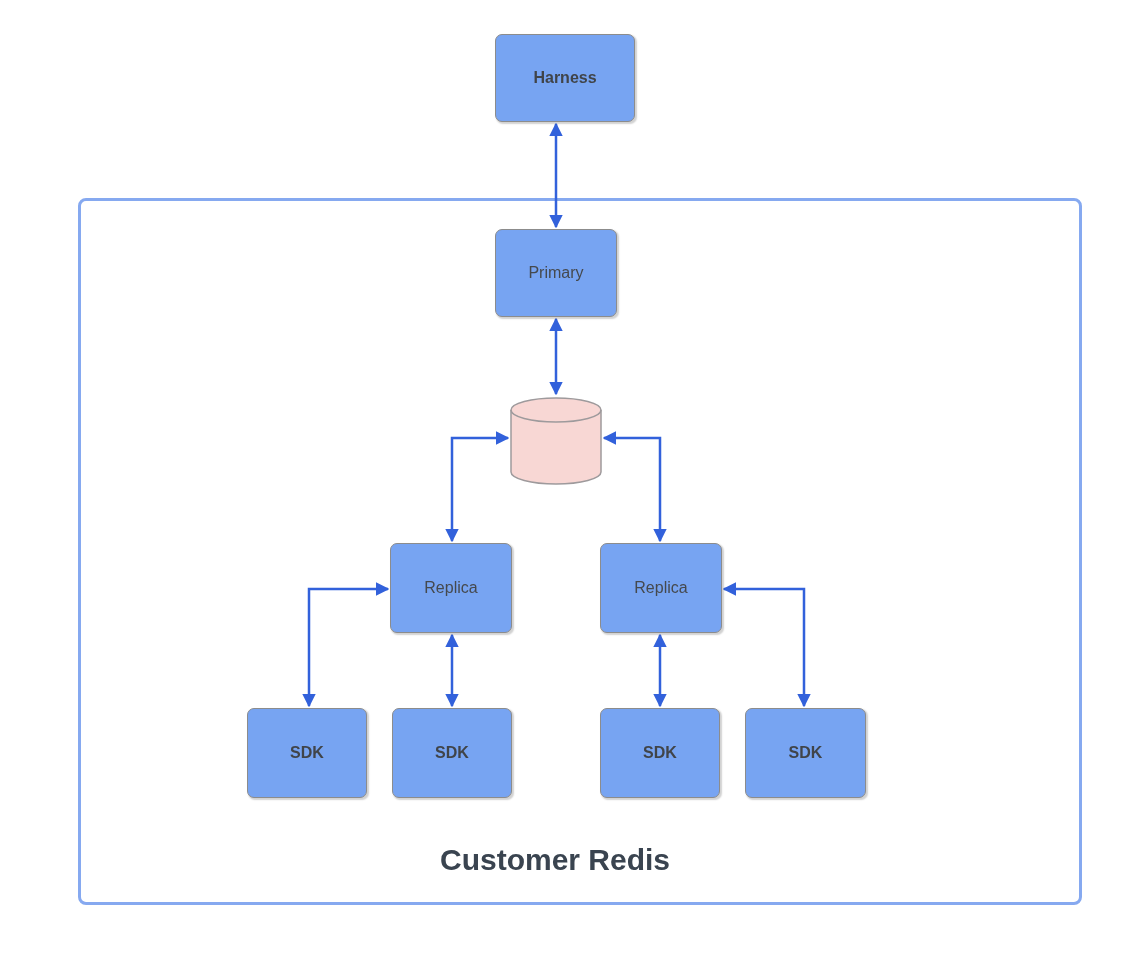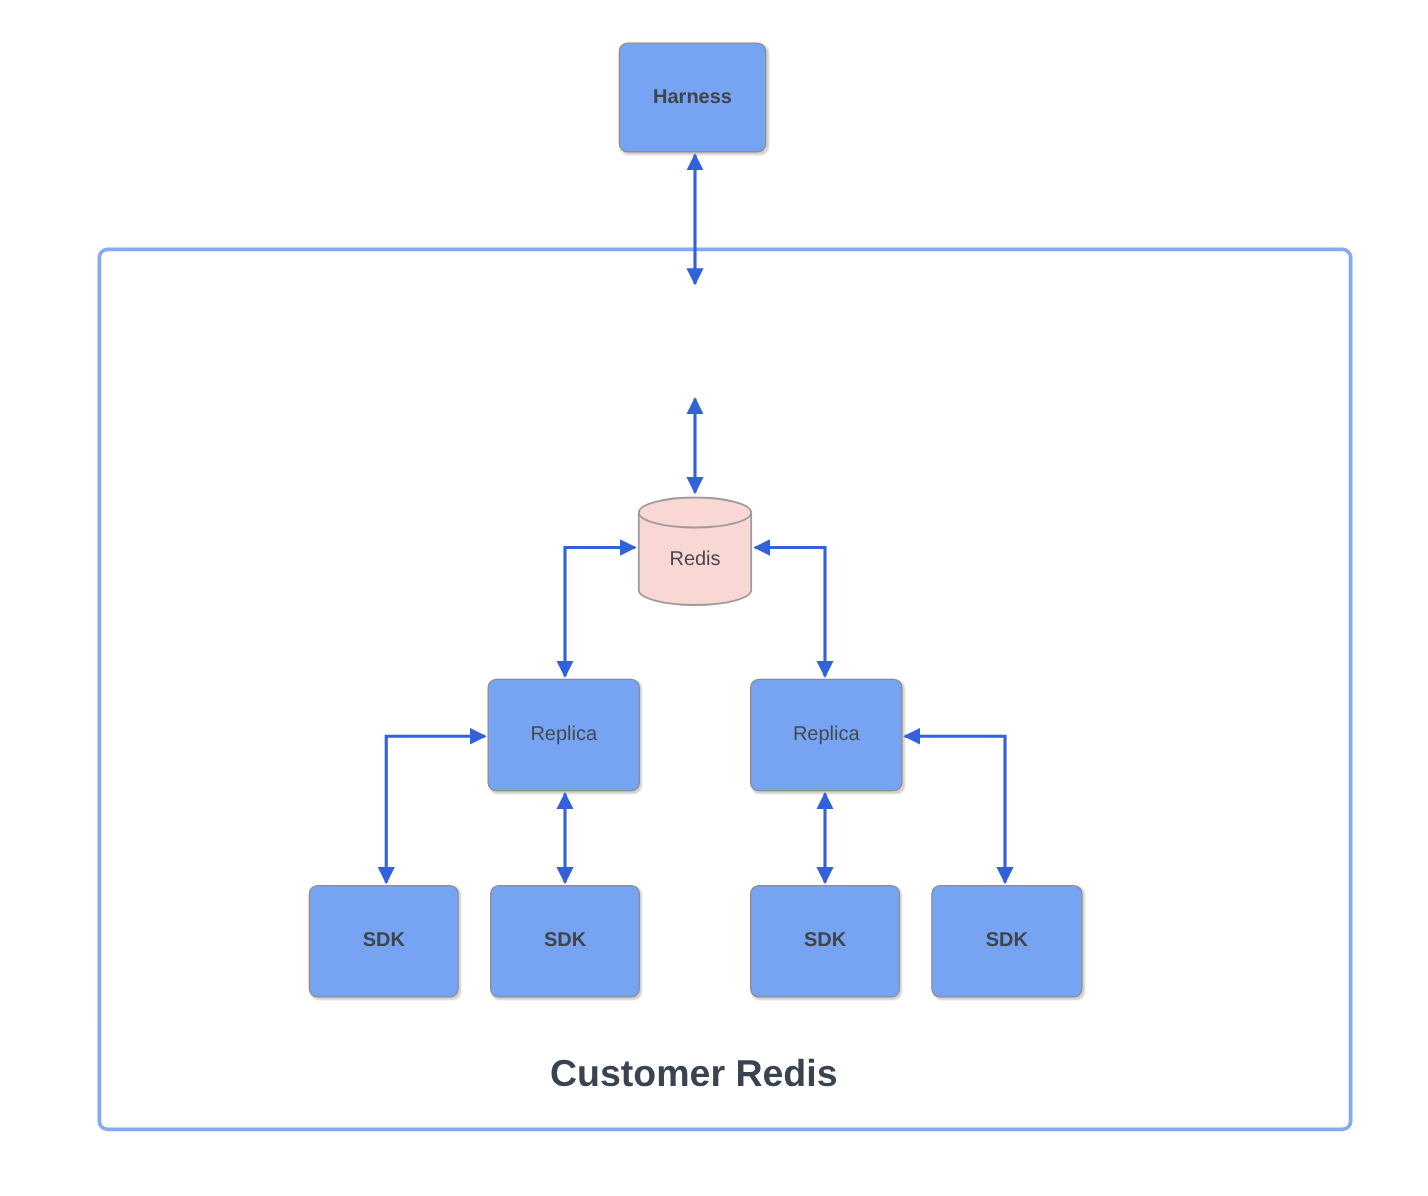--- a/index.html
+++ b/index.html
@@ -100,31 +100,33 @@
     <path class="edge" d="M556,124 L556,227" marker-start="url(#arrowhead)" marker-end="url(#arrowhead)"></path>
     <path class="edge" d="M556,319 L556,394" marker-start="url(#arrowhead)" marker-end="url(#arrowhead)"></path>
     <path class="edge" d="M508,438 L452,438 L452,541" marker-start="url(#arrowhead)" marker-end="url(#arrowhead)"></path>
     <path class="edge" d="M604,438 L660,438 L660,541" marker-start="url(#arrowhead)" marker-end="url(#arrowhead)"></path>
     <path class="edge" d="M388,589 L309,589 L309,706" marker-start="url(#arrowhead)" marker-end="url(#arrowhead)"></path>
     <path class="edge" d="M452,635 L452,706" marker-start="url(#arrowhead)" marker-end="url(#arrowhead)"></path>
     <path class="edge" d="M660,635 L660,706" marker-start="url(#arrowhead)" marker-end="url(#arrowhead)"></path>
     <path class="edge" d="M724,589 L804,589 L804,706" marker-start="url(#arrowhead)" marker-end="url(#arrowhead)"></path>
   </svg>
 
-  <div class="node bold" style="left:495px; top:34px; width:118px; height:88px;">
+  <div class="node bold" style="left:495px; top:34px; width:140px; height:88px;">
     <span>Harness</span>
   </div>
 
+  <div class="node" style="left:495px; top:229px; width:122px; height:88px;">
+    <span>Primary</span>
+  </div>
 
   <div class="cylinder-wrap">
     <svg width="92" height="88" viewBox="0 0 92 88" xmlns="http://www.w3.org/2000/svg">
       <path d="M1,13 A45,12 0 0 1 91,13 L91,75 A45,12 0 0 1 1,75 Z" fill="#F8D7D4" stroke="#9E9A9C" stroke-width="1.5"></path>
       <path d="M1,13 A45,12 0 0 0 91,13" fill="none" stroke="#9E9A9C" stroke-width="1.5"></path>
     </svg>
-    <div class="cylinder-label">Redis</div>
   </div>
 
   <div class="node" style="left:390px; top:543px; width:122px; height:90px;">
     <span>Replica</span>
   </div>
 
   <div class="node" style="left:600px; top:543px; width:122px; height:90px;">
     <span>Replica</span>
   </div>
 

